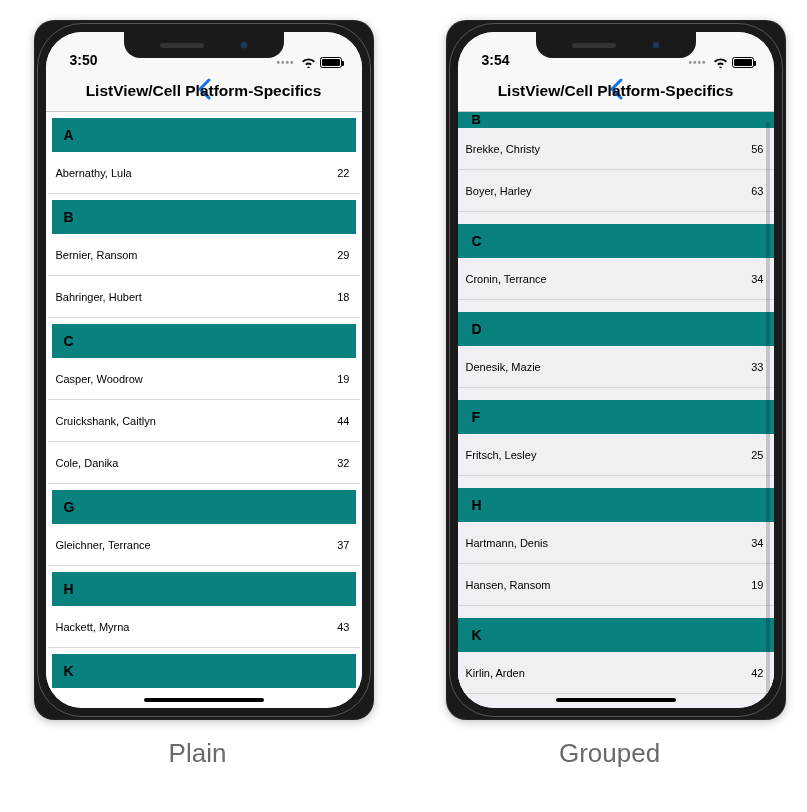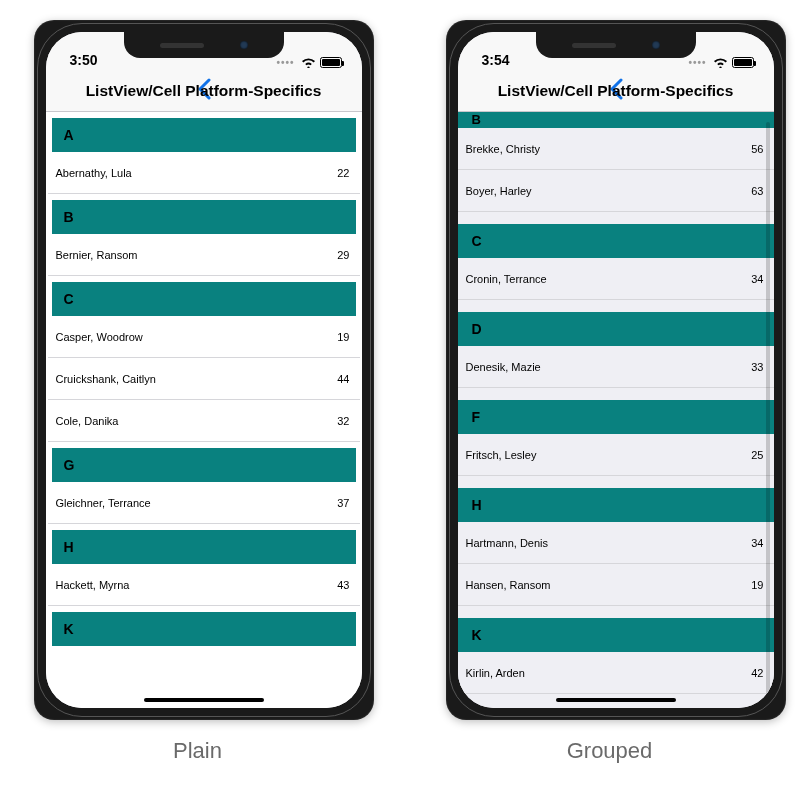--- a/index.html
+++ b/index.html
@@ -147,21 +147,21 @@
     left:50%;
     transform:translateX(-50%);
     width:120px;
     height:4px;
     background:#000;
     border-radius:3px;
     z-index:40;
   }
   .caption{
     margin-top:18px;
-    font-size:22px;
+    font-size:26px;
     color:#6a6a6a;
     font-weight:400;
   }
   .cut-top .cell:first-child{height:18px;align-items:flex-start;padding-top:1px;}
   .cut-top .cell:first-child .name,
   .cut-top .cell:first-child .val{overflow:hidden;height:14px;}
   .partial-header{height:16px !important;padding-top:0;align-items:flex-start !important;font-size:13px;}
   .index-bar{
     position:absolute;
     right:4px;
@@ -217,20 +217,24 @@
                   <span class="name">Abernathy, Lula</span>
                   <span class="val">22</span>
                 </div>
               </div>
               <div class="section-wrap">
                 <div class="section-header">B</div>
                 <div class="cell">
                   <span class="name">Bernier, Ransom</span>
                   <span class="val">29</span>
                 </div>
+                <div class="cell">
+                  <span class="name">Bahringer, Hubert</span>
+                  <span class="val">18</span>
+                </div>
               </div>
               <div class="section-wrap">
                 <div class="section-header">C</div>
                 <div class="cell">
                   <span class="name">Casper, Woodrow</span>
                   <span class="val">19</span>
                 </div>
                 <div class="cell">
                   <span class="name">Cruickshank, Caitlyn</span>
                   <span class="val">44</span>

